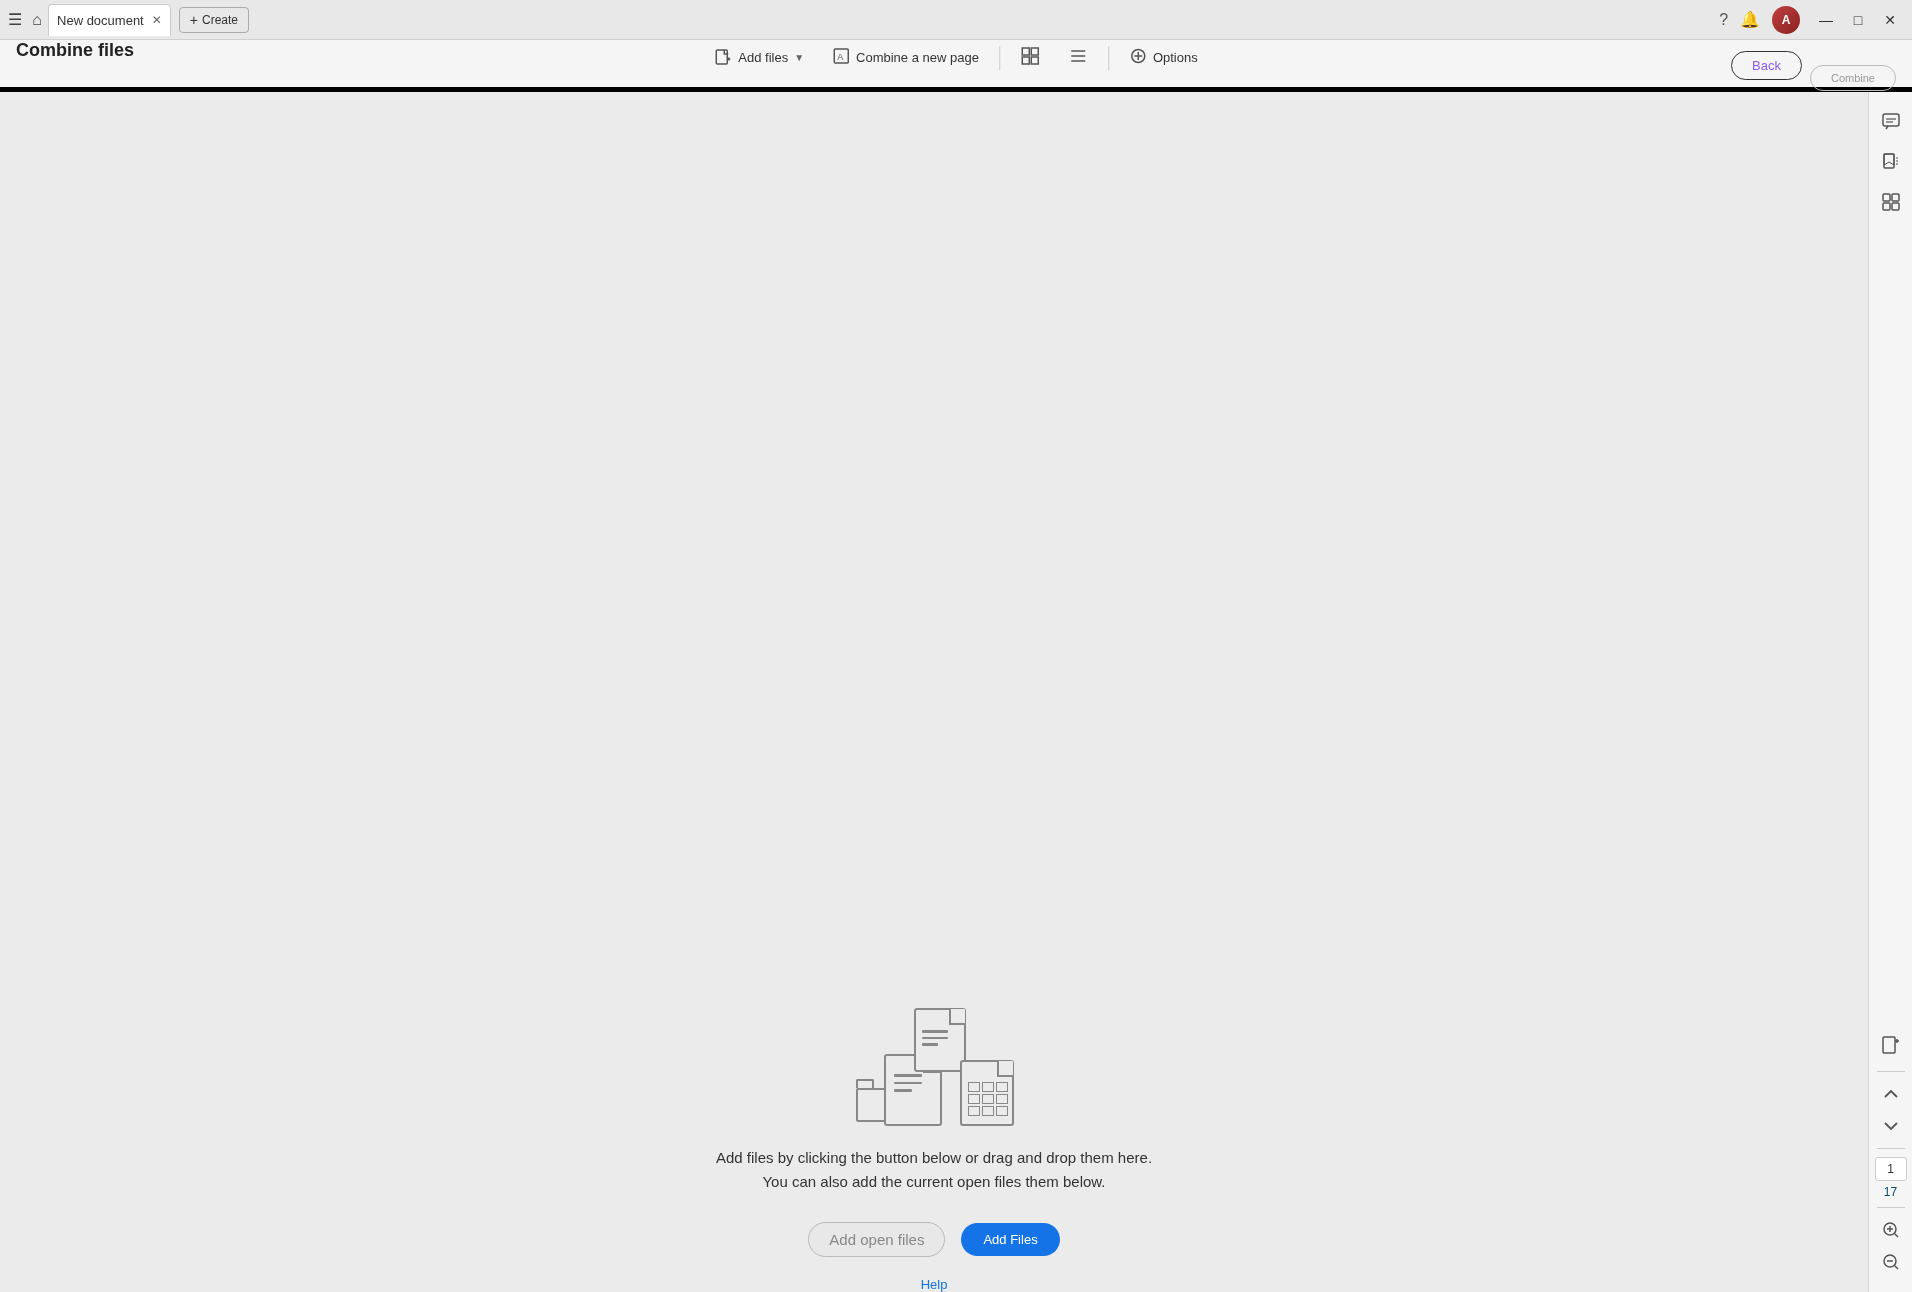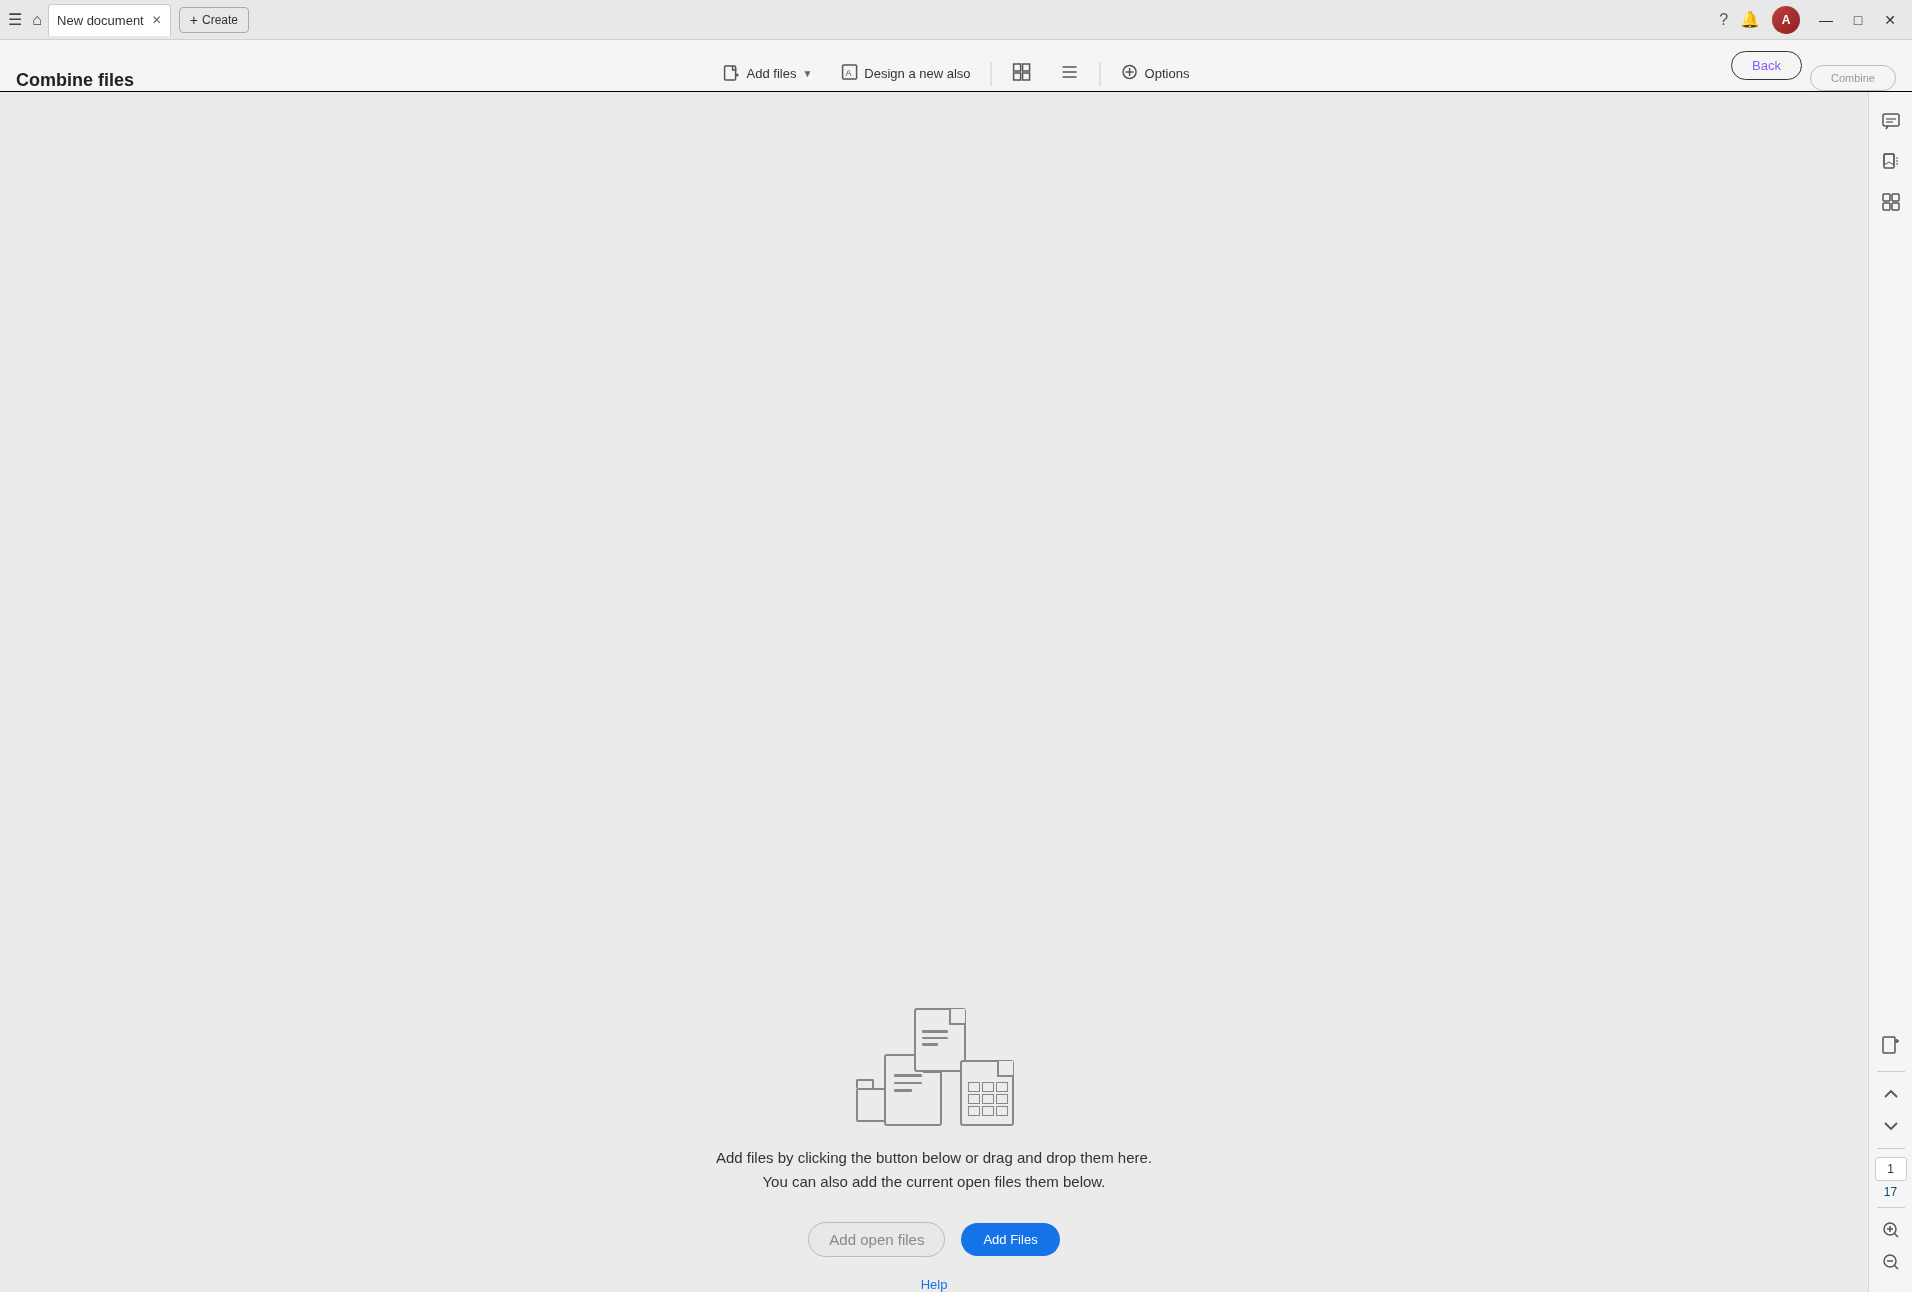--- a/index.html
+++ b/index.html
@@ -39,23 +39,23 @@
       width: 28px; height: 28px; border-radius: 50%;
       background: linear-gradient(135deg, #c04040, #8b2020);
       display: flex; align-items: center; justify-content: center;
       color: #fff; font-size: 12px; font-weight: bold; cursor: pointer;
     }
     .titlebar-win-btns { display: flex; align-items: center; gap: 4px; margin-left: 12px; }
     .win-btn { width: 28px; height: 28px; display: flex; align-items: center; justify-content: center; border-radius: 3px; cursor: pointer; font-size: 14px; color: #333; }
 
     
     .toolbar {
-      display: flex; align-items: flex-end;
+      display: flex; align-items: flex-start;
       background: #f5f5f5; height: 52px;
-      border-bottom: 1px solid #000000;
+      border-bottom: 5px solid #000000;
       padding: 0 16px;
     }
     .page-title {
       font-size: 18px; font-weight: 600; color: #222;
       margin-right: auto;
     }
     .toolbar-center {
       display: flex; align-items: center; gap: 4px;
       position: absolute; left: 50%; transform: translateX(-50%);
     }
@@ -296,21 +296,21 @@
       <span>Add files</span>
       <span style="font-size:10px; color:#666;">▼</span>
     </button>
     <button class="toolbar-btn">
       <span class="toolbar-btn-icon">
         <svg width="18" height="18" viewBox="0 0 18 18" fill="none" xmlns="http://www.w3.org/2000/svg">
           <rect x="2" y="2" width="14" height="14" rx="1" stroke="#555" stroke-width="1.5" fill="none"></rect>
           <text x="5" y="13" font-size="9" fill="#555" font-family="Arial">A</text>
         </svg>
       </span>
-      <span>Design a new also</span>
+      <span>Combine a new page</span>
     </button>
     <div class="toolbar-divider"></div>
     <button class="toolbar-btn">
       <span>
         <svg width="20" height="20" viewBox="0 0 20 20" fill="none">
           <rect x="2" y="2" width="7" height="7" stroke="#555" stroke-width="1.5" fill="none"></rect>
           <rect x="11" y="2" width="7" height="7" stroke="#555" stroke-width="1.5" fill="none"></rect>
           <rect x="2" y="11" width="7" height="7" stroke="#555" stroke-width="1.5" fill="none"></rect>
           <rect x="11" y="11" width="7" height="7" stroke="#555" stroke-width="1.5" fill="none"></rect>
         </svg>

